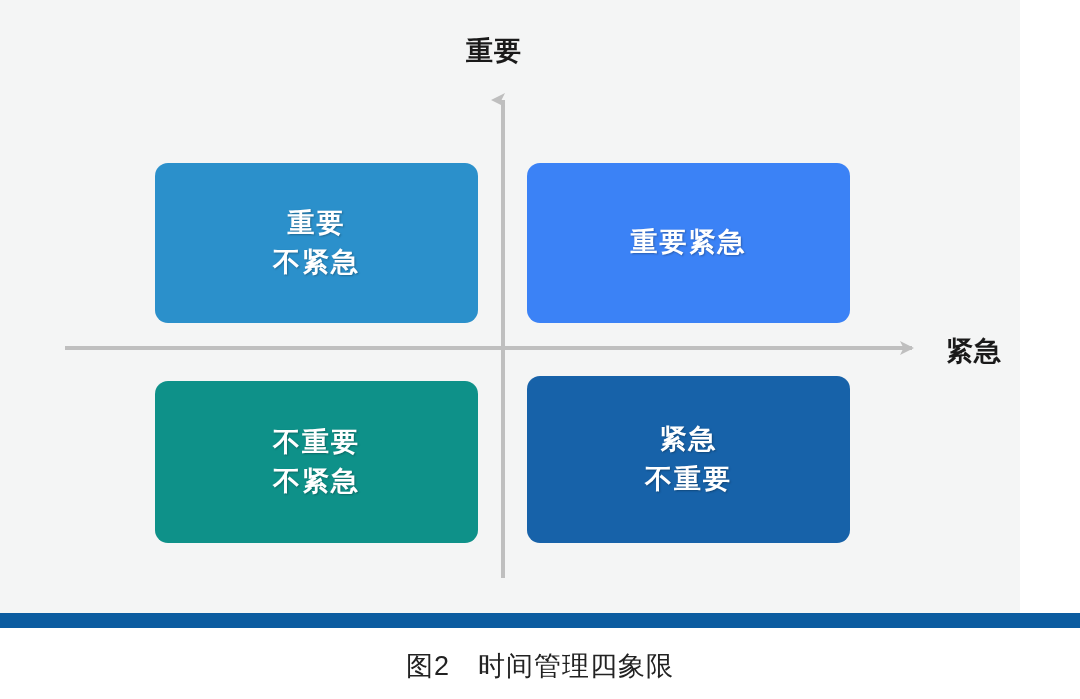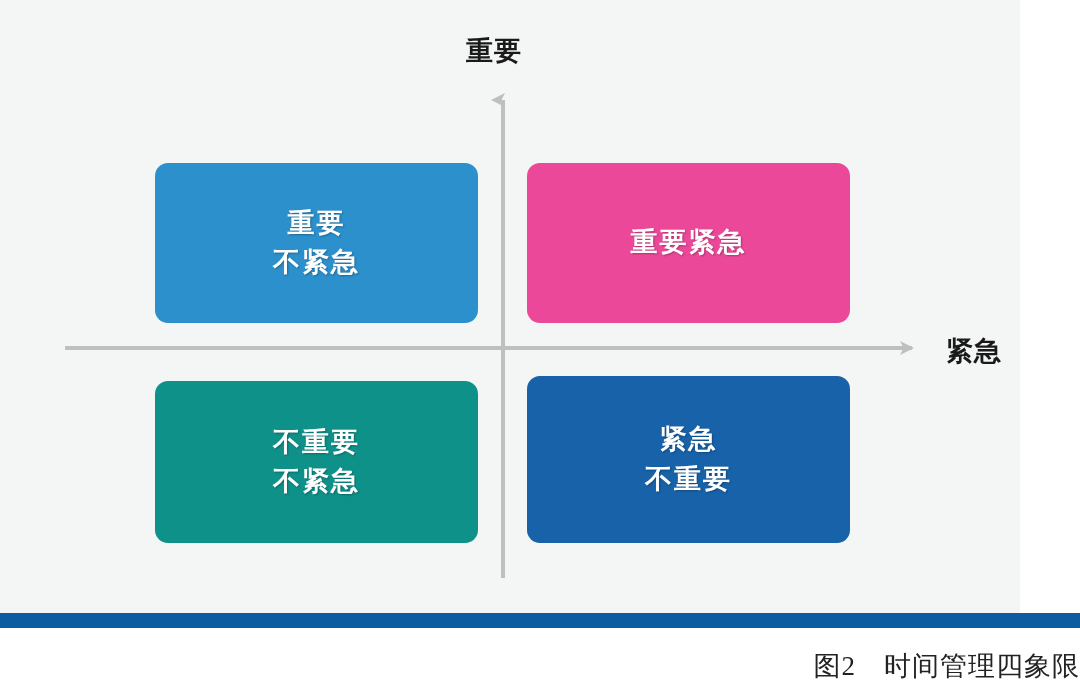--- a/index.html
+++ b/index.html
@@ -91,21 +91,21 @@
     height: 160px;
     background: #2b90cb;
   }
   #quadrant-important-not-urgent::after { background: #1d6e9f; }
 
   #quadrant-important-urgent {
     left: 527px;
     top: 163px;
     width: 323px;
     height: 160px;
-    background: #ec4899;
+    background: #3b82f6;
   }
   #quadrant-important-urgent::after { background: #7b8804; }
 
   #quadrant-not-important-not-urgent {
     left: 155px;
     top: 381px;
     width: 323px;
     height: 162px;
     background: #0e9189;
   }
@@ -129,25 +129,25 @@
     height: 15px;
     background: #0b5ca0;
   }
 
   
   #figure-caption {
     position: absolute;
     left: 0;
     top: 648px;
     width: 1080px;
-    text-align: right;
+    text-align: center;
     font-size: 27px;
     color: #222222;
     letter-spacing: 1px;
-    font-family: Liberation Serif, serif;
+    font-family: Liberation Sans, sans-serif;
   }
 </style>
 </head>
 <body>
 
 <div id="diagram-canvas">
 
   <svg class="axis-svg" viewBox="0 0 1080 613">
     <defs>
       <marker id="arrow-up" markerWidth="14" markerHeight="14" refX="7" refY="12" orient="auto" markerUnits="userSpaceOnUse">

